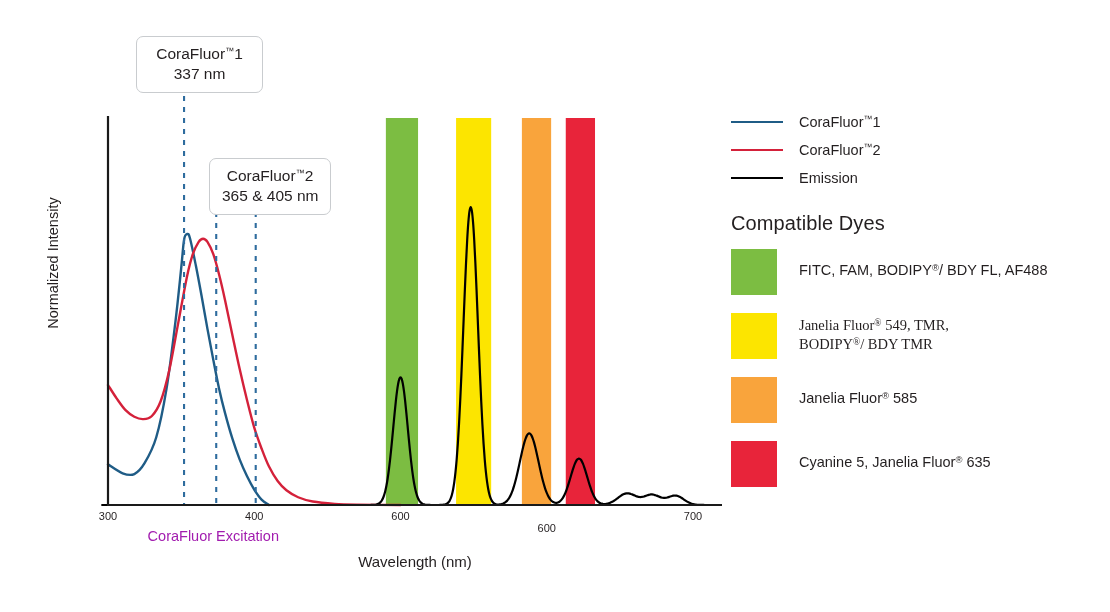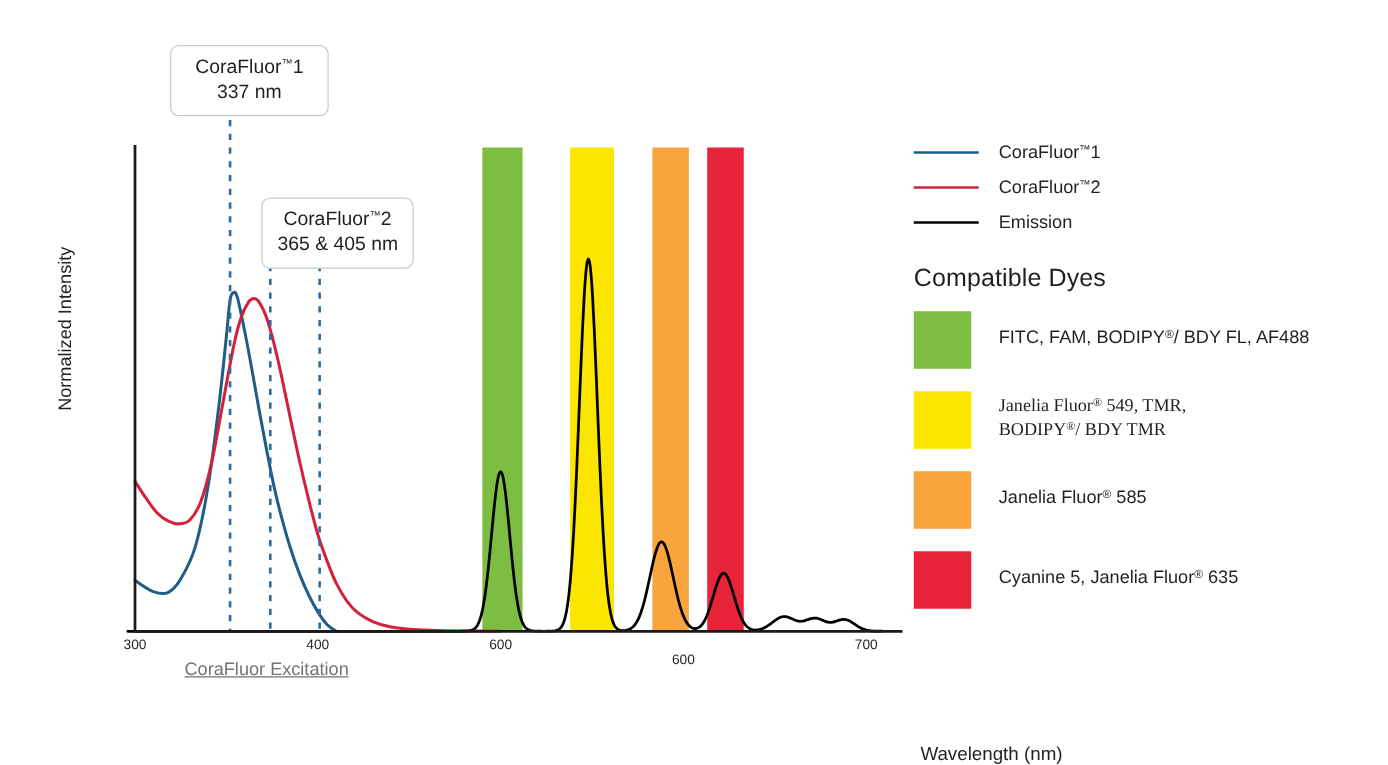--- a/index.html
+++ b/index.html
@@ -32,26 +32,26 @@
 
   #callout-1{left:136px;top:36px;width:127px;}
   #callout-2{left:209px;top:158px;width:122px;}
 
   
   .tick-label{
     position:absolute;font-size:11px;color:#231f20;
     text-align:center;width:60px;
   }
   .axis-sub{
-    position:absolute;font-size:14.5px;color:#737373;
-    text-align:center;white-space:nowrap;text-decoration:underline;
+    position:absolute;font-size:14.5px;color:#a21caf;
+    text-align:center;white-space:nowrap;
   }
   #axis-title{
-    position:absolute;left:0;top:595px;width:830px;
-    text-align:right;font-size:15px;color:#231f20;padding-left:20px;
+    position:absolute;left:0;top:553px;width:830px;
+    text-align:center;font-size:15px;color:#231f20;
   }
   #ylabel{
     position:absolute;left:-42px;top:255px;width:190px;
     transform:rotate(-90deg);
     text-align:center;font-size:14.5px;color:#231f20;
     white-space:nowrap;
   }
 
   
   #legend{

